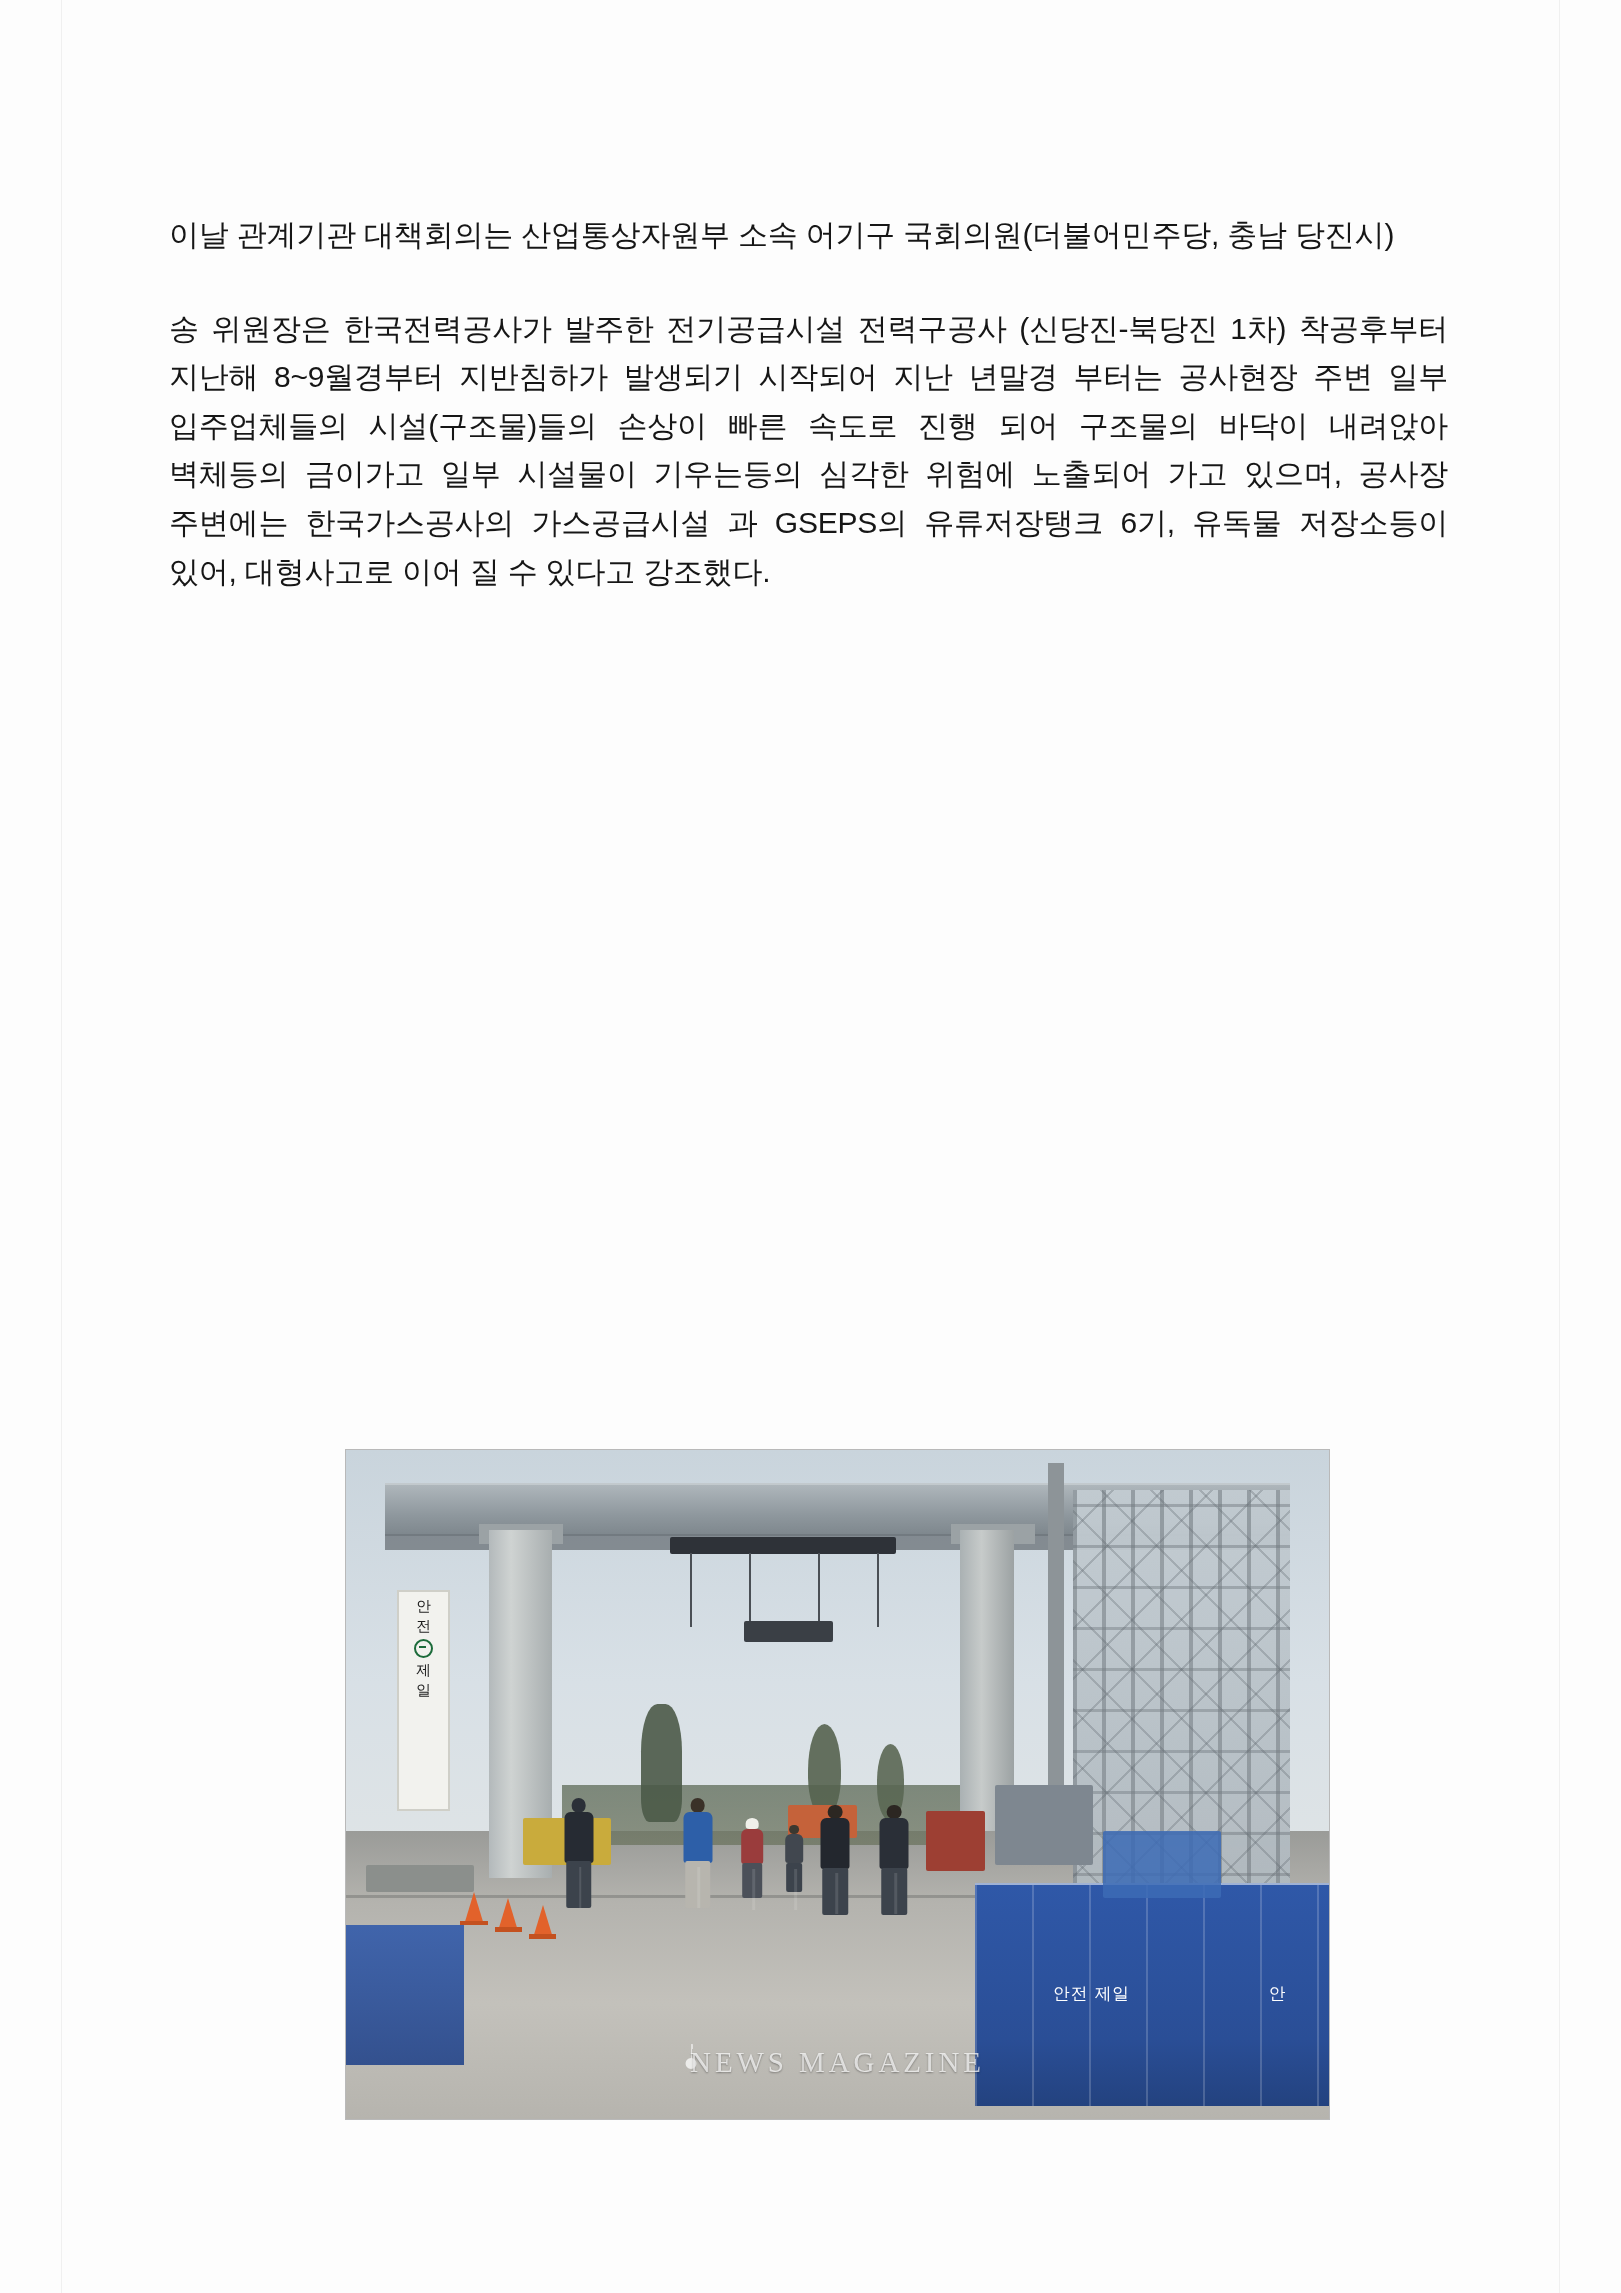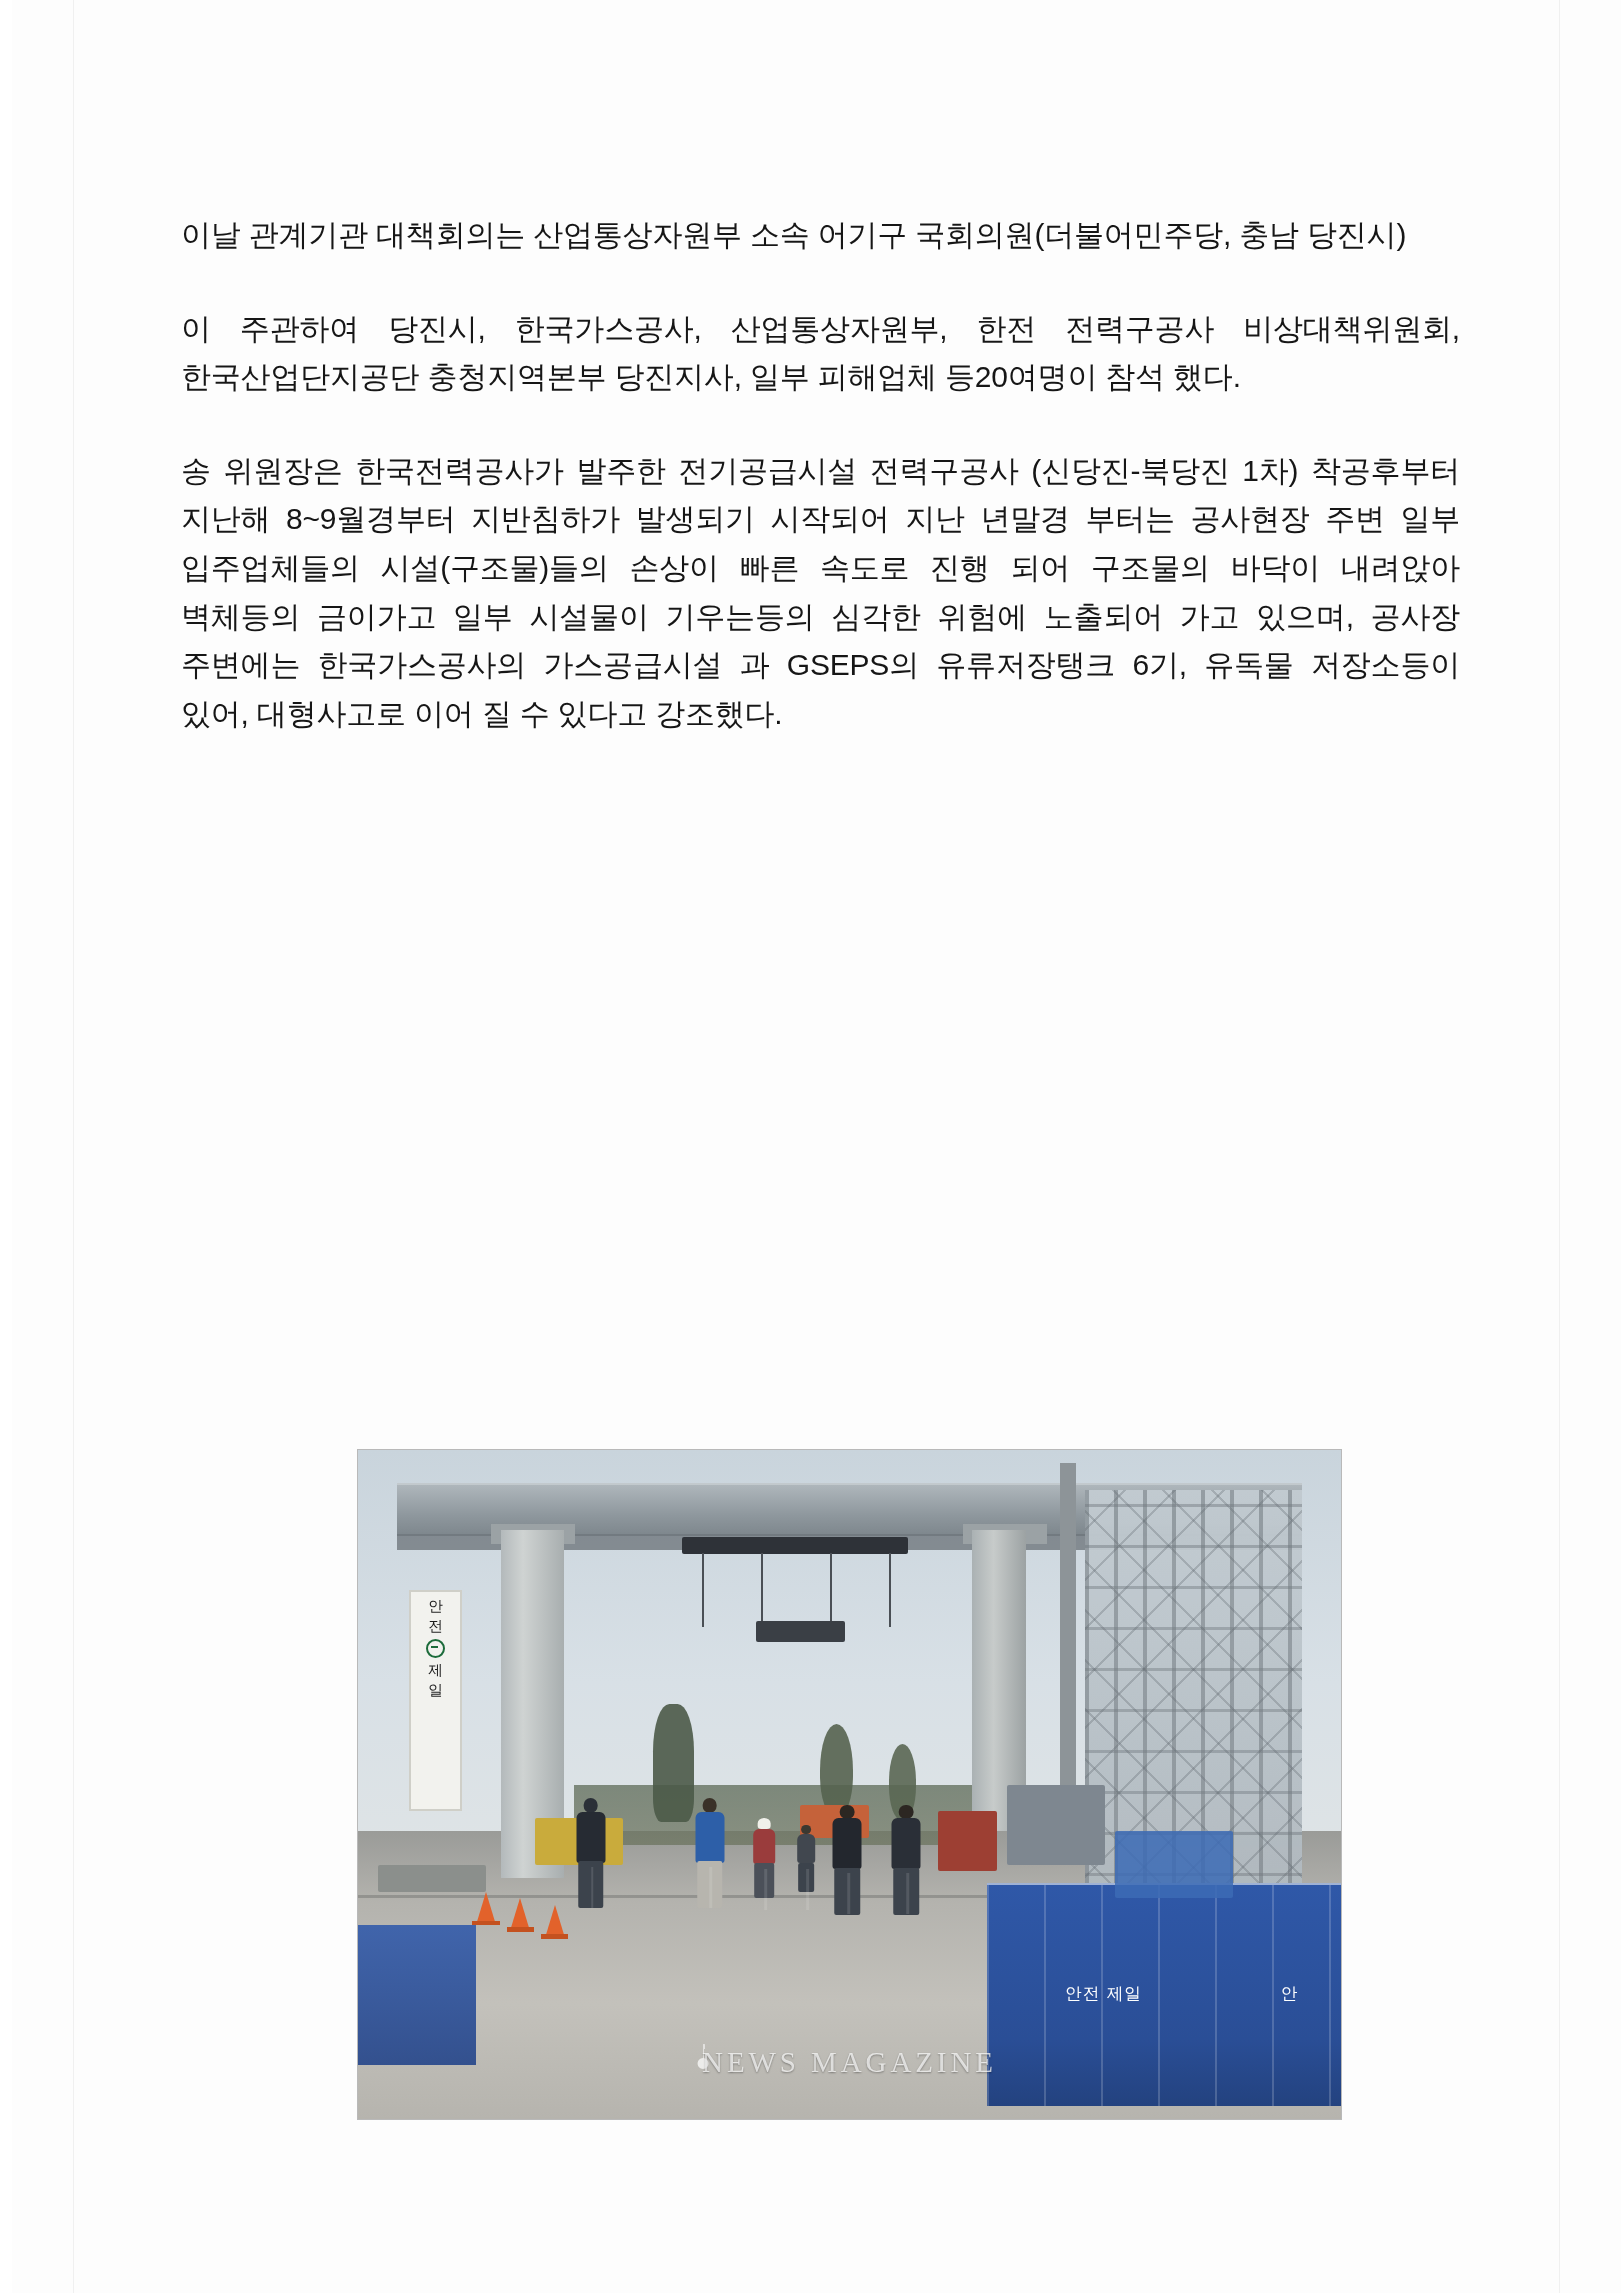--- a/index.html
+++ b/index.html
@@ -14,21 +14,20 @@
     position: relative;
     font-family: "Liberation Sans", "DejaVu Sans", sans-serif;
     color: #1a1a1a;
     overflow: hidden;
   }
   .page {
     position: absolute;
     inset: 0;
     background: #fdfdfd;
     padding: 0;
-    margin-left: 12px;
   }
   .page-inner {
     position: absolute;
     left: 169px;
     top: 211px;
     width: 1279px;
   }
   p.para {
     margin: 0 0 45px 0;
     font-size: 30px;
@@ -289,21 +288,20 @@
     background: rgba(0,0,0,0.05);
   }
 </style>
 </head>
 <body>
 
 <div class="page">
 
   <div class="page-inner">
     <p class="para">이날 관계기관 대책회의는 산업통상자원부 소속 어기구 국회의원(더불어민주당, 충남 당진시)</p>
-    <p class="para">이 주관하여 당진시, 한국가스공사, 산업통상자원부, 한전 전력구공사 비상대책위원회, 한국산업단지공단 충청지역본부 당진지사, 일부 피해업체 등20여명이 참석 했다.</p>
     <p class="para">송 위원장은 한국전력공사가 발주한 전기공급시설 전력구공사 (신당진-북당진 1차) 착공후부터 지난해 8~9월경부터 지반침하가 발생되기 시작되어 지난 년말경 부터는 공사현장 주변 일부 입주업체들의 시설(구조물)들의 손상이 빠른 속도로 진행 되어 구조물의 바닥이 내려앉아 벽체등의 금이가고 일부 시설물이 기우는등의 심각한 위험에 노출되어 가고 있으며, 공사장 주변에는 한국가스공사의 가스공급시설 과 GSEPS의 유류저장탱크 6기, 유독물 저장소등이 있어, 대형사고로 이어 질 수 있다고 강조했다.</p>
   </div>
 
   <div class="figure">
     <div class="photo">
 
       <div class="sky"></div>
       <div class="ground"></div>
       <div class="ground-line"></div>
 

